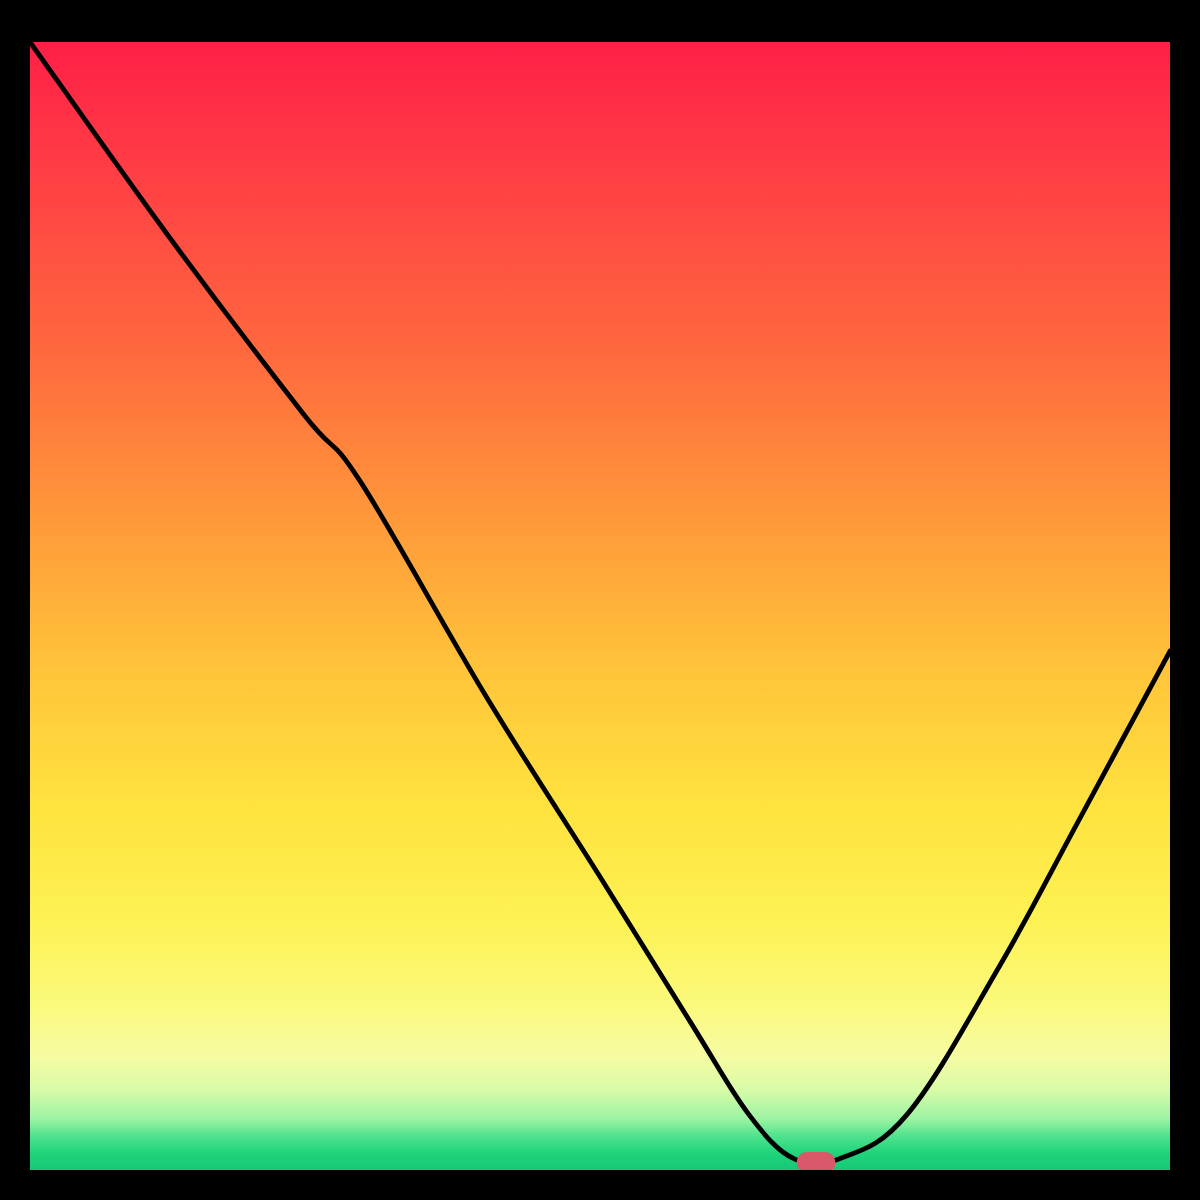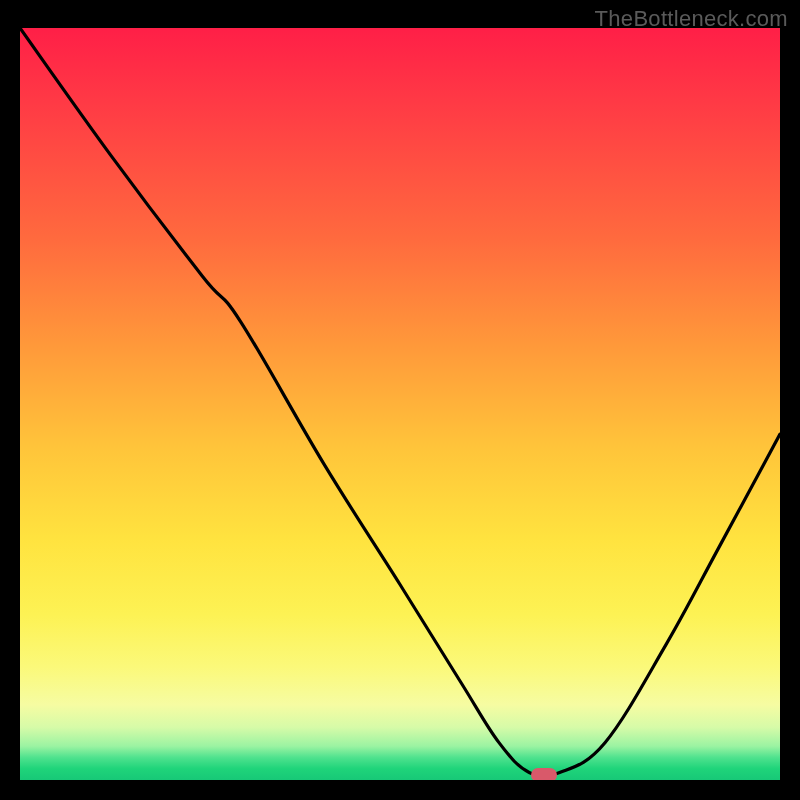--- a/index.html
+++ b/index.html
@@ -75,21 +75,20 @@
     stroke: #000;
     stroke-width: 3.2;
     stroke-linecap: round;
     stroke-linejoin: round;
   }
 </style>
 </head>
 <body>
 
 <div class="frame">
-  <div class="watermark">TheBottleneck.com</div>
 
   <div class="plot-area">
     <div class="gradient"></div>
 
     <svg class="curve" viewBox="0 0 760 752" preserveAspectRatio="none">
       <path d="M 0,0 C 16.416,23.011200000000006 58.368,83.17120000000004 91.2,127.84000000000003 C 124.03200000000001,172.5088 159.144,218.38079999999997 182.4,248.15999999999997 C 205.656,277.93919999999997 198.51199999999997,259.44 220.39999999999998,293.28000000000003 C 242.28799999999998,327.12000000000006 275.272,388.78400000000005 304,436.16 C 332.728,483.536 355.37600000000003,517.2256 380,556.48 C 404.62399999999997,595.7344 423.01599999999996,625.8144 440.79999999999995,654.24 C 458.58399999999995,682.6656 466.488,698.1568 478.8,714.4 C 491.112,730.6432 498.25600000000003,739.0656 509.20000000000005,744.48 C 520.144,749.8944 525.9200000000001,749.8944 539.6,744.48 C 553.28,739.0656 566.048,737.4112 585.2,714.4 C 604.3520000000001,691.3888 625.48,651.8335999999999 646,616.64 C 666.52,581.4464 678.6800000000001,556.7808 699.2,518.88 C 719.72,480.9792 749.056,426.384 760,406.08"></path>
     </svg>
 
     <div class="marker" style="left: 524.4px; top: 746.736px;"></div>
   </div>

